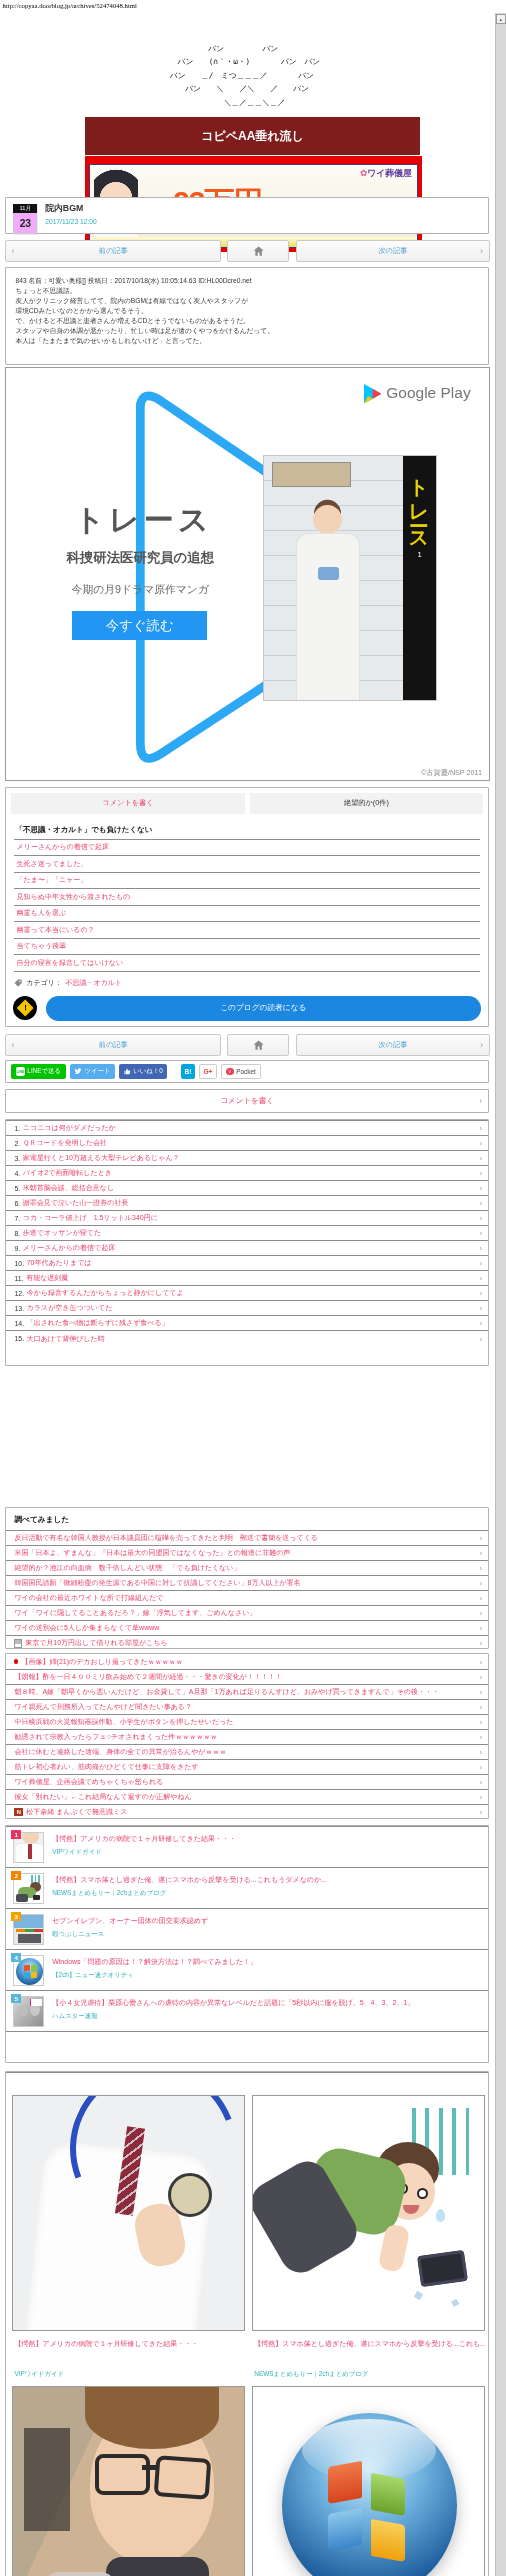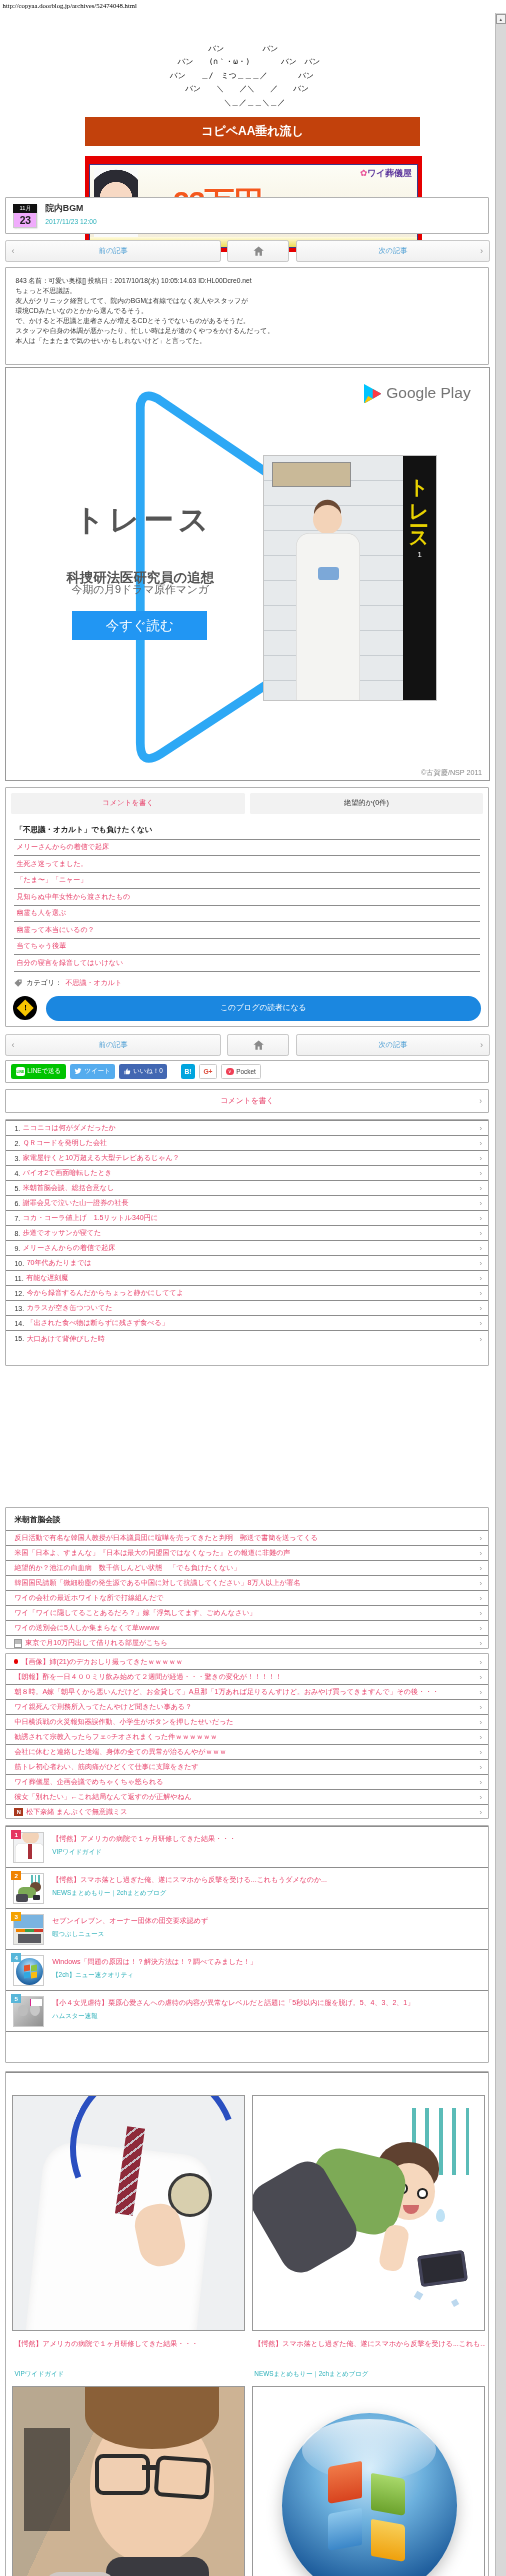--- a/index.html
+++ b/index.html
@@ -29,41 +29,41 @@
 
 <div class="abs" style="top:1.5px;left:2.6px;font-family:'Liberation Serif','DejaVu Serif',serif;font-size:6.7px;color:#000;">http://copyaa.doorblog.jp/archives/52474048.html</div>
 
 <div class="abs" style="top:13.4px;right:0;width:10.3px;height:3327px;background:#d8d8d8;border-left:0.5px solid #bdbdbd;"></div>
 <div class="abs" style="top:14.4px;right:0.5px;width:9.3px;height:9.3px;background:#f2f2f2;border:0.5px solid #999;box-sizing:border-box;display:flex;align-items:center;justify-content:center;font-size:4.1px;color:#555;">▲</div>
 
 <div class="abs" style="top:42px;left:0;width:490px;display:flex;justify-content:center;">
   <pre class="aa"><div>　　　　　バン　　　　　バン</div><div>　バン　　(∩｀・ω・)　　　　バン　バン</div><div>バン　　＿/　ミつ＿＿＿／　　　　バン</div><div>　　バン　　＼　　／＼　　／　　バン</div><div>　　　　　　　＼＿／＿＿＼＿／</div></pre>
 </div>
 
-<div class="abs" style="top:117px;left:85px;width:335px;height:29px;background:#c2410c;display:flex;align-items:center;justify-content:center;">
+<div class="abs" style="top:117px;left:85px;width:335px;height:38px;background:#7f1d1d;display:flex;align-items:center;justify-content:center;">
   <span style="color:#fff;font-size:12px;font-weight:bold;">コピペAA垂れ流し</span>
 </div>
 
 <div class="abs" style="top:156px;left:85px;width:337px;height:96px;background:#e60000;box-sizing:border-box;padding:7.7px 4.1px 3.6px;">
   <div style="position:relative;width:100%;height:100%;background:linear-gradient(#fdfdf6,#f3ecd8);border:1px solid #3a3a8c;box-sizing:border-box;overflow:hidden;">
     <div style="position:absolute;left:4.1px;top:3.1px;width:44px;height:72px;background:radial-gradient(circle at 50% 42%,#f7d9c4 0 34%,#2b2b33 35% 60%,#fafafa 61%);border-radius:3.1px;"></div>
     <div style="position:absolute;right:5.2px;top:3.1px;font-size:8.8px;font-weight:bold;">
       <span style="color:#e85298;">✿</span><span style="color:#5f3a9e;">ワイ葬儀屋</span>
     </div>
     <div style="position:absolute;left:52px;top:17.5px;right:2.1px;white-space:nowrap;font-weight:bold;color:#f4581d;text-shadow:0 0 1px #fff,0 0 2.1px #fff,1px 1px 0 #fff;">
       <span style="font-size:15.5px;">月給</span><span style="font-size:30px;letter-spacing:-1px;">23万円</span><span style="font-size:15.5px;">の介護求人多数！</span>
     </div>
     <div style="position:absolute;left:0;right:0;bottom:0;height:10.3px;background:linear-gradient(#fffbe0,#ecdc55);"></div>
   </div>
 </div>
 
 <div class="box" style="top:197px;height:37px;">
   <div style="position:absolute;left:7.2px;top:6.2px;width:24px;box-shadow:0.5px 0.5px 1.5px rgba(0,0,0,0.25);">
     <div style="height:9.3px;background:#111;color:#fff;font-size:5.7px;display:flex;align-items:center;justify-content:center;">11月</div>
-    <div style="height:15px;background:#f0abfc;border:0.5px solid #ccc;border-top:none;color:#222;font-size:10.3px;font-weight:bold;display:flex;align-items:center;justify-content:center;box-sizing:border-box;">23</div>
+    <div style="height:21px;background:#f0abfc;border:0.5px solid #ccc;border-top:none;color:#222;font-size:10.3px;font-weight:bold;display:flex;align-items:center;justify-content:center;box-sizing:border-box;">23</div>
   </div>
   <div style="position:absolute;left:39px;top:4.6px;font-size:8.8px;font-weight:bold;color:#333;">院内BGM</div>
   <div class="teal" style="position:absolute;left:39px;top:20px;font-size:6.7px;">2017/11/23 12:00</div>
 </div>
 
 <div class="navrow" style="top:240px;">
   <div class="navbtn" style="width:216px;">
     <span class="chev" style="left:5.2px;right:auto;font-size:9.3px;">‹</span>
     <span>前の記事</span>
   </div>
@@ -107,21 +107,21 @@
     <div style="position:absolute;left:8.2px;top:6.2px;width:77px;height:23px;background:#c9b998;border:0.5px solid #8f8f8f;"></div>
     <div style="position:absolute;left:49px;top:49px;width:29px;height:29px;border-radius:50%;background:#f3d3b8;box-shadow:0 -6.2px 0 -1px #6b4a35;"></div>
     <div style="position:absolute;left:32px;top:77px;width:64px;height:170px;background:#f4f4f2;border-radius:13.4px 13.4px 0 0;box-shadow:inset 0 0 0 0.5px #cfcfcf;"></div>
     <div style="position:absolute;left:54px;top:111px;width:20.6px;height:13.4px;background:#7ca8d8;border-radius:3.1px;"></div>
     <div style="position:absolute;right:0;top:0;bottom:0;width:33px;background:#121212;display:flex;flex-direction:column;align-items:center;justify-content:flex-start;padding-top:9.3px;box-sizing:border-box;">
       <span style="writing-mode:vertical-rl;color:#e8d200;font-size:19.6px;font-weight:bold;letter-spacing:3.1px;">トレース</span>
       <span style="color:#fff;font-size:7.7px;margin-top:5.2px;">1</span>
     </div>
   </div>
   <div style="position:absolute;left:68px;top:132px;font-size:30px;font-weight:bold;color:#555;letter-spacing:4.1px;">トレース</div>
-  <div style="position:absolute;left:20.6px;top:181px;width:227px;text-align:center;font-size:13.4px;font-weight:bold;color:#555;margin-top:20px;">科捜研法医研究員の追想</div>
+  <div style="position:absolute;left:20.6px;top:181px;width:227px;text-align:center;font-size:13.4px;font-weight:bold;color:#555;">科捜研法医研究員の追想</div>
   <div style="position:absolute;left:20.6px;top:215px;width:227px;text-align:center;font-size:10.8px;color:#666;">今期の月9ドラマ原作マンガ</div>
   <div style="position:absolute;left:66px;top:243px;width:135px;height:29px;background:#2196f3;color:#fff;font-size:13.4px;display:flex;align-items:center;justify-content:center;">今すぐ読む</div>
   <div style="position:absolute;right:7.2px;top:400px;font-size:7.2px;color:#8a8a8a;">©古賀慶/NSP 2011</div>
 </div>
 
 <div class="box" style="top:787px;height:240px;padding:5.2px;">
   <div style="display:flex;gap:5.2px;height:20.6px;">
     <div class="graybtn rl" style="flex:1;">コメントを書く</div>
     <div class="graybtn" style="flex:1;color:#333;">絶望的か(0件)</div>
   </div>
@@ -290,21 +290,21 @@
       <span class="chev">›</span>
     </div>
   <div class="row" style="height:15px;">
       <span style="color:#333;margin-right:2.6px;">15.</span>
       <span class="rl">大口あけて背伸びした時</span>
       <span class="chev">›</span>
     </div>
 </div>
 
 <div class="box" style="top:1507px;height:142px;">
-  <div class="h1s">米朝首脳会談</div>
+  <div class="h1s">調べてみました</div>
   <div class="sep"></div>
   <div class="row rl" style="height:15px;">
       <span>反日活動で有名な韓国人教授が日本議員団に喧嘩を売ってきたと判明　郵送で書簡を送ってくる</span>
       <span class="chev">›</span>
     </div>
   <div class="row rl" style="height:15px;">
       <span>米国「日本よ、すまんな」『日本は最大の同盟国ではなくなった』との報道に非難の声</span>
       <span class="chev">›</span>
     </div>
   <div class="row rl" style="height:15px;">

